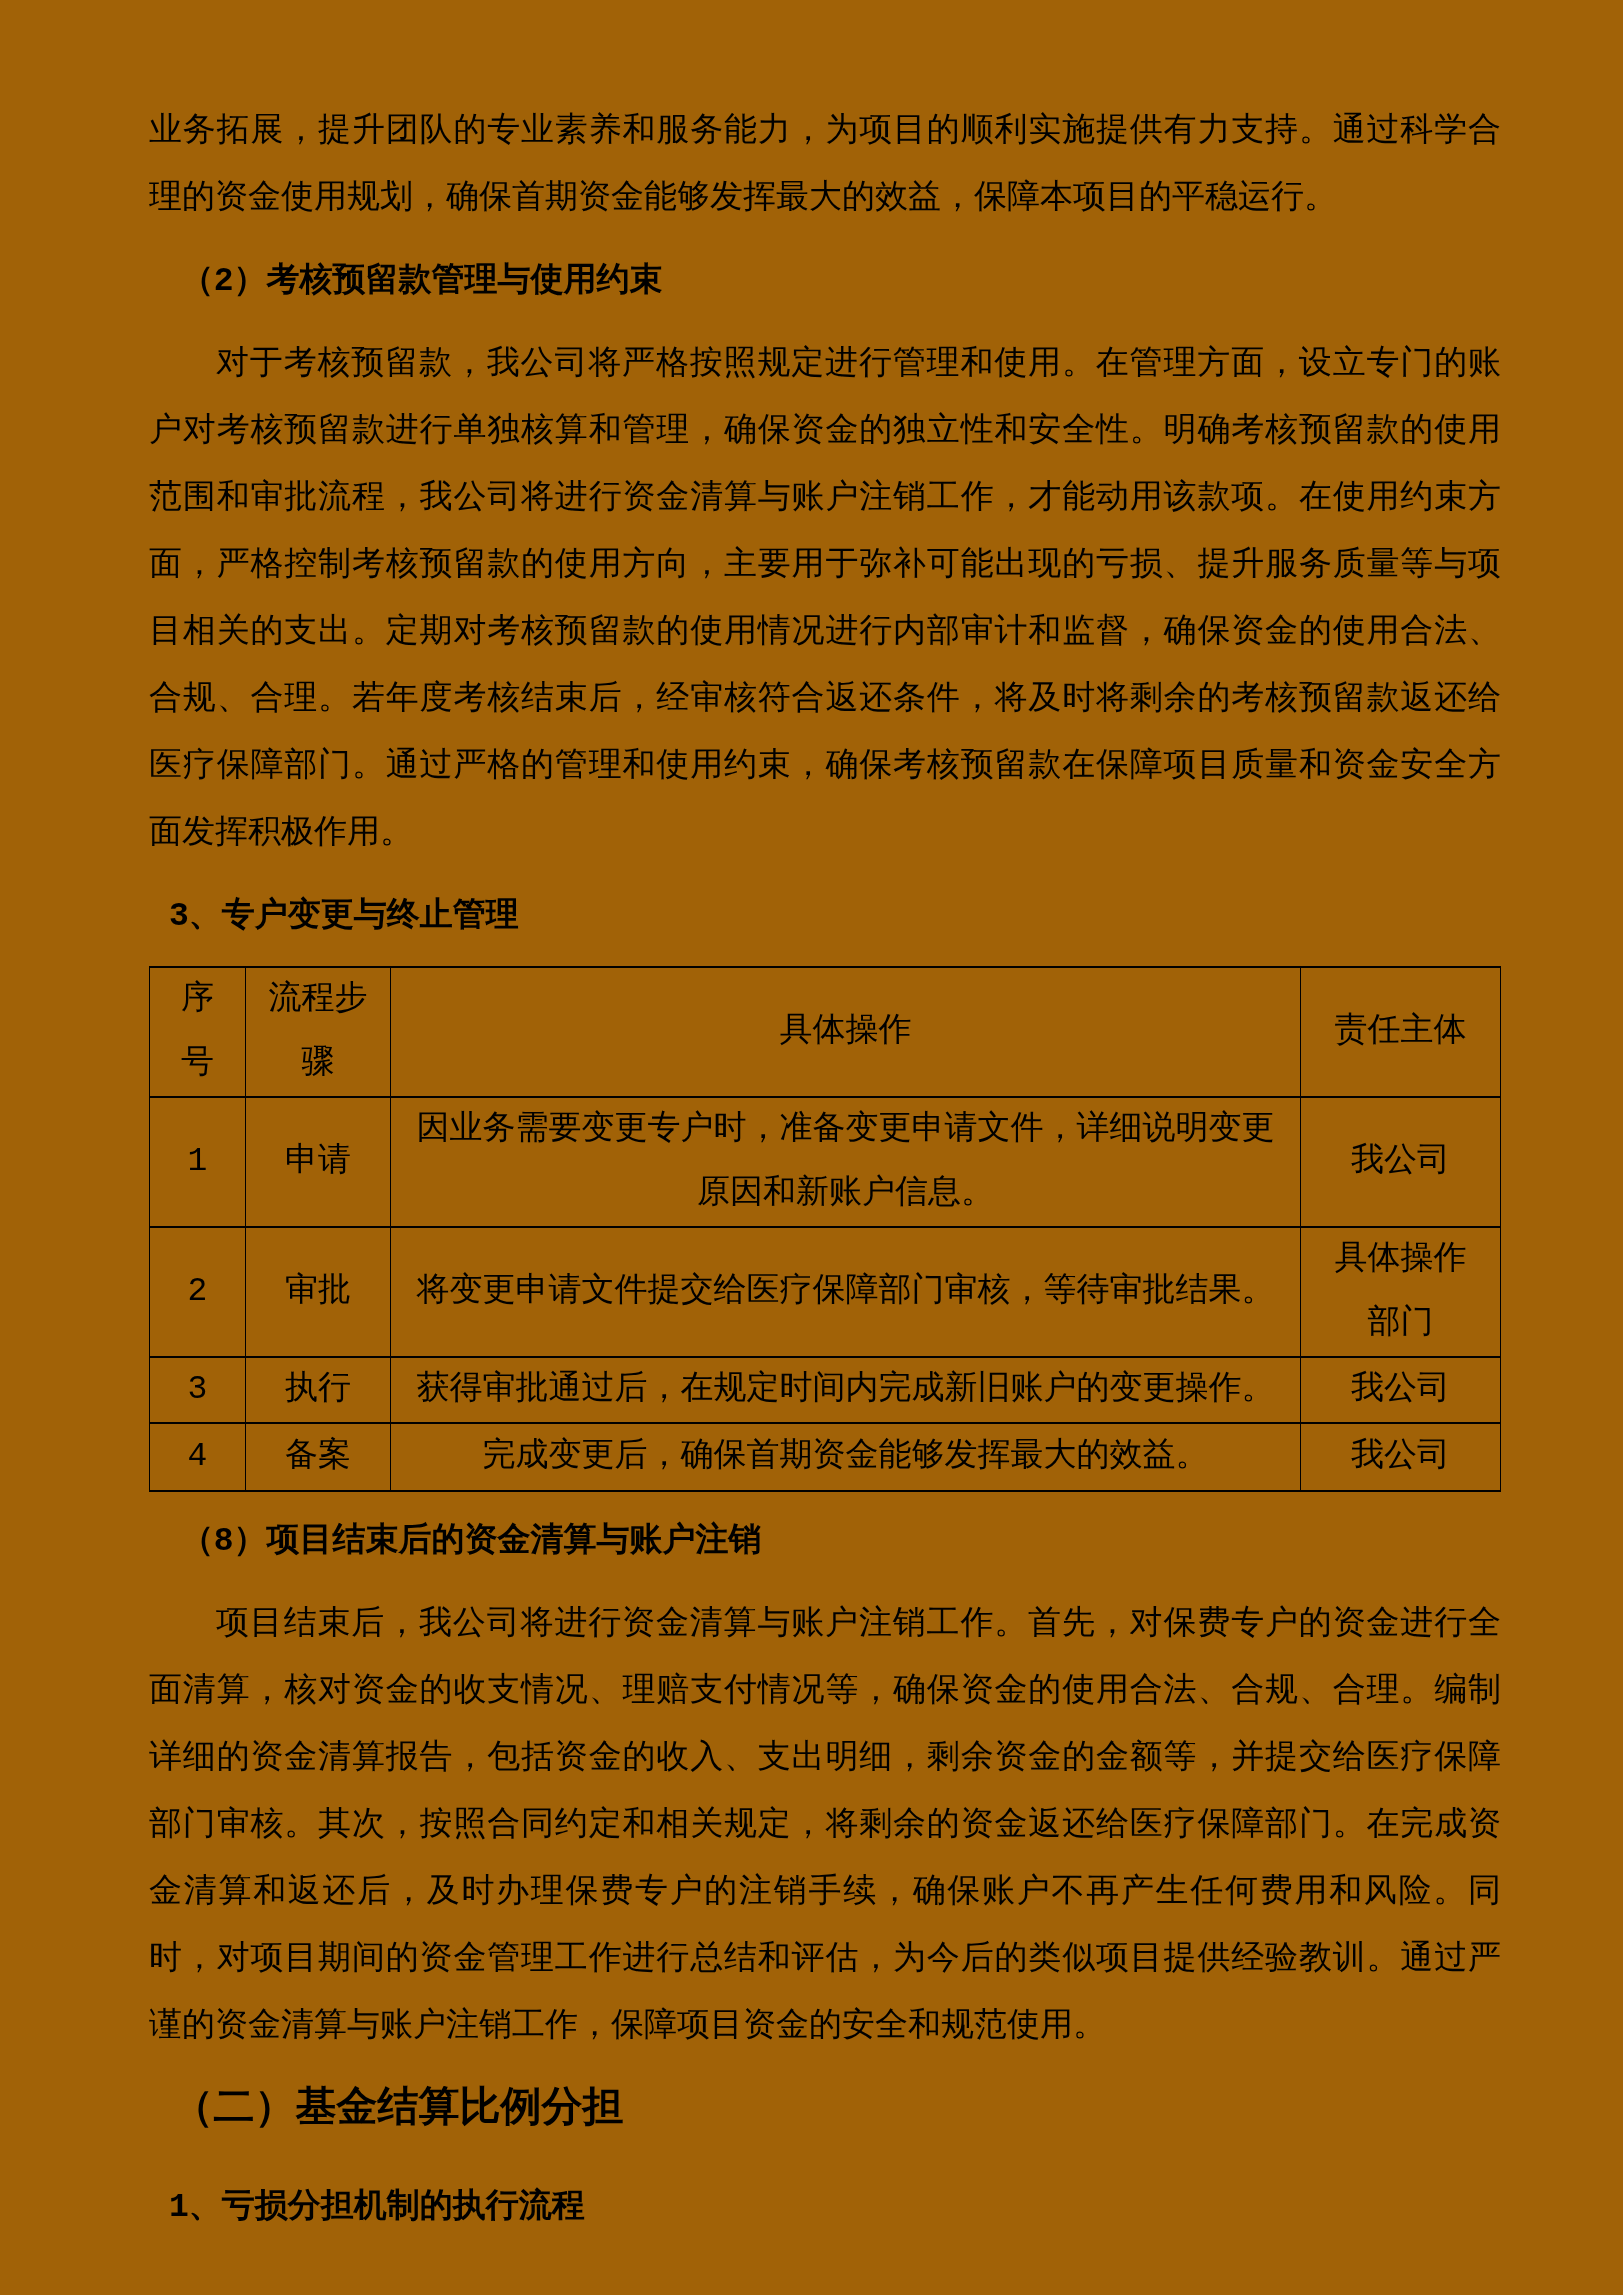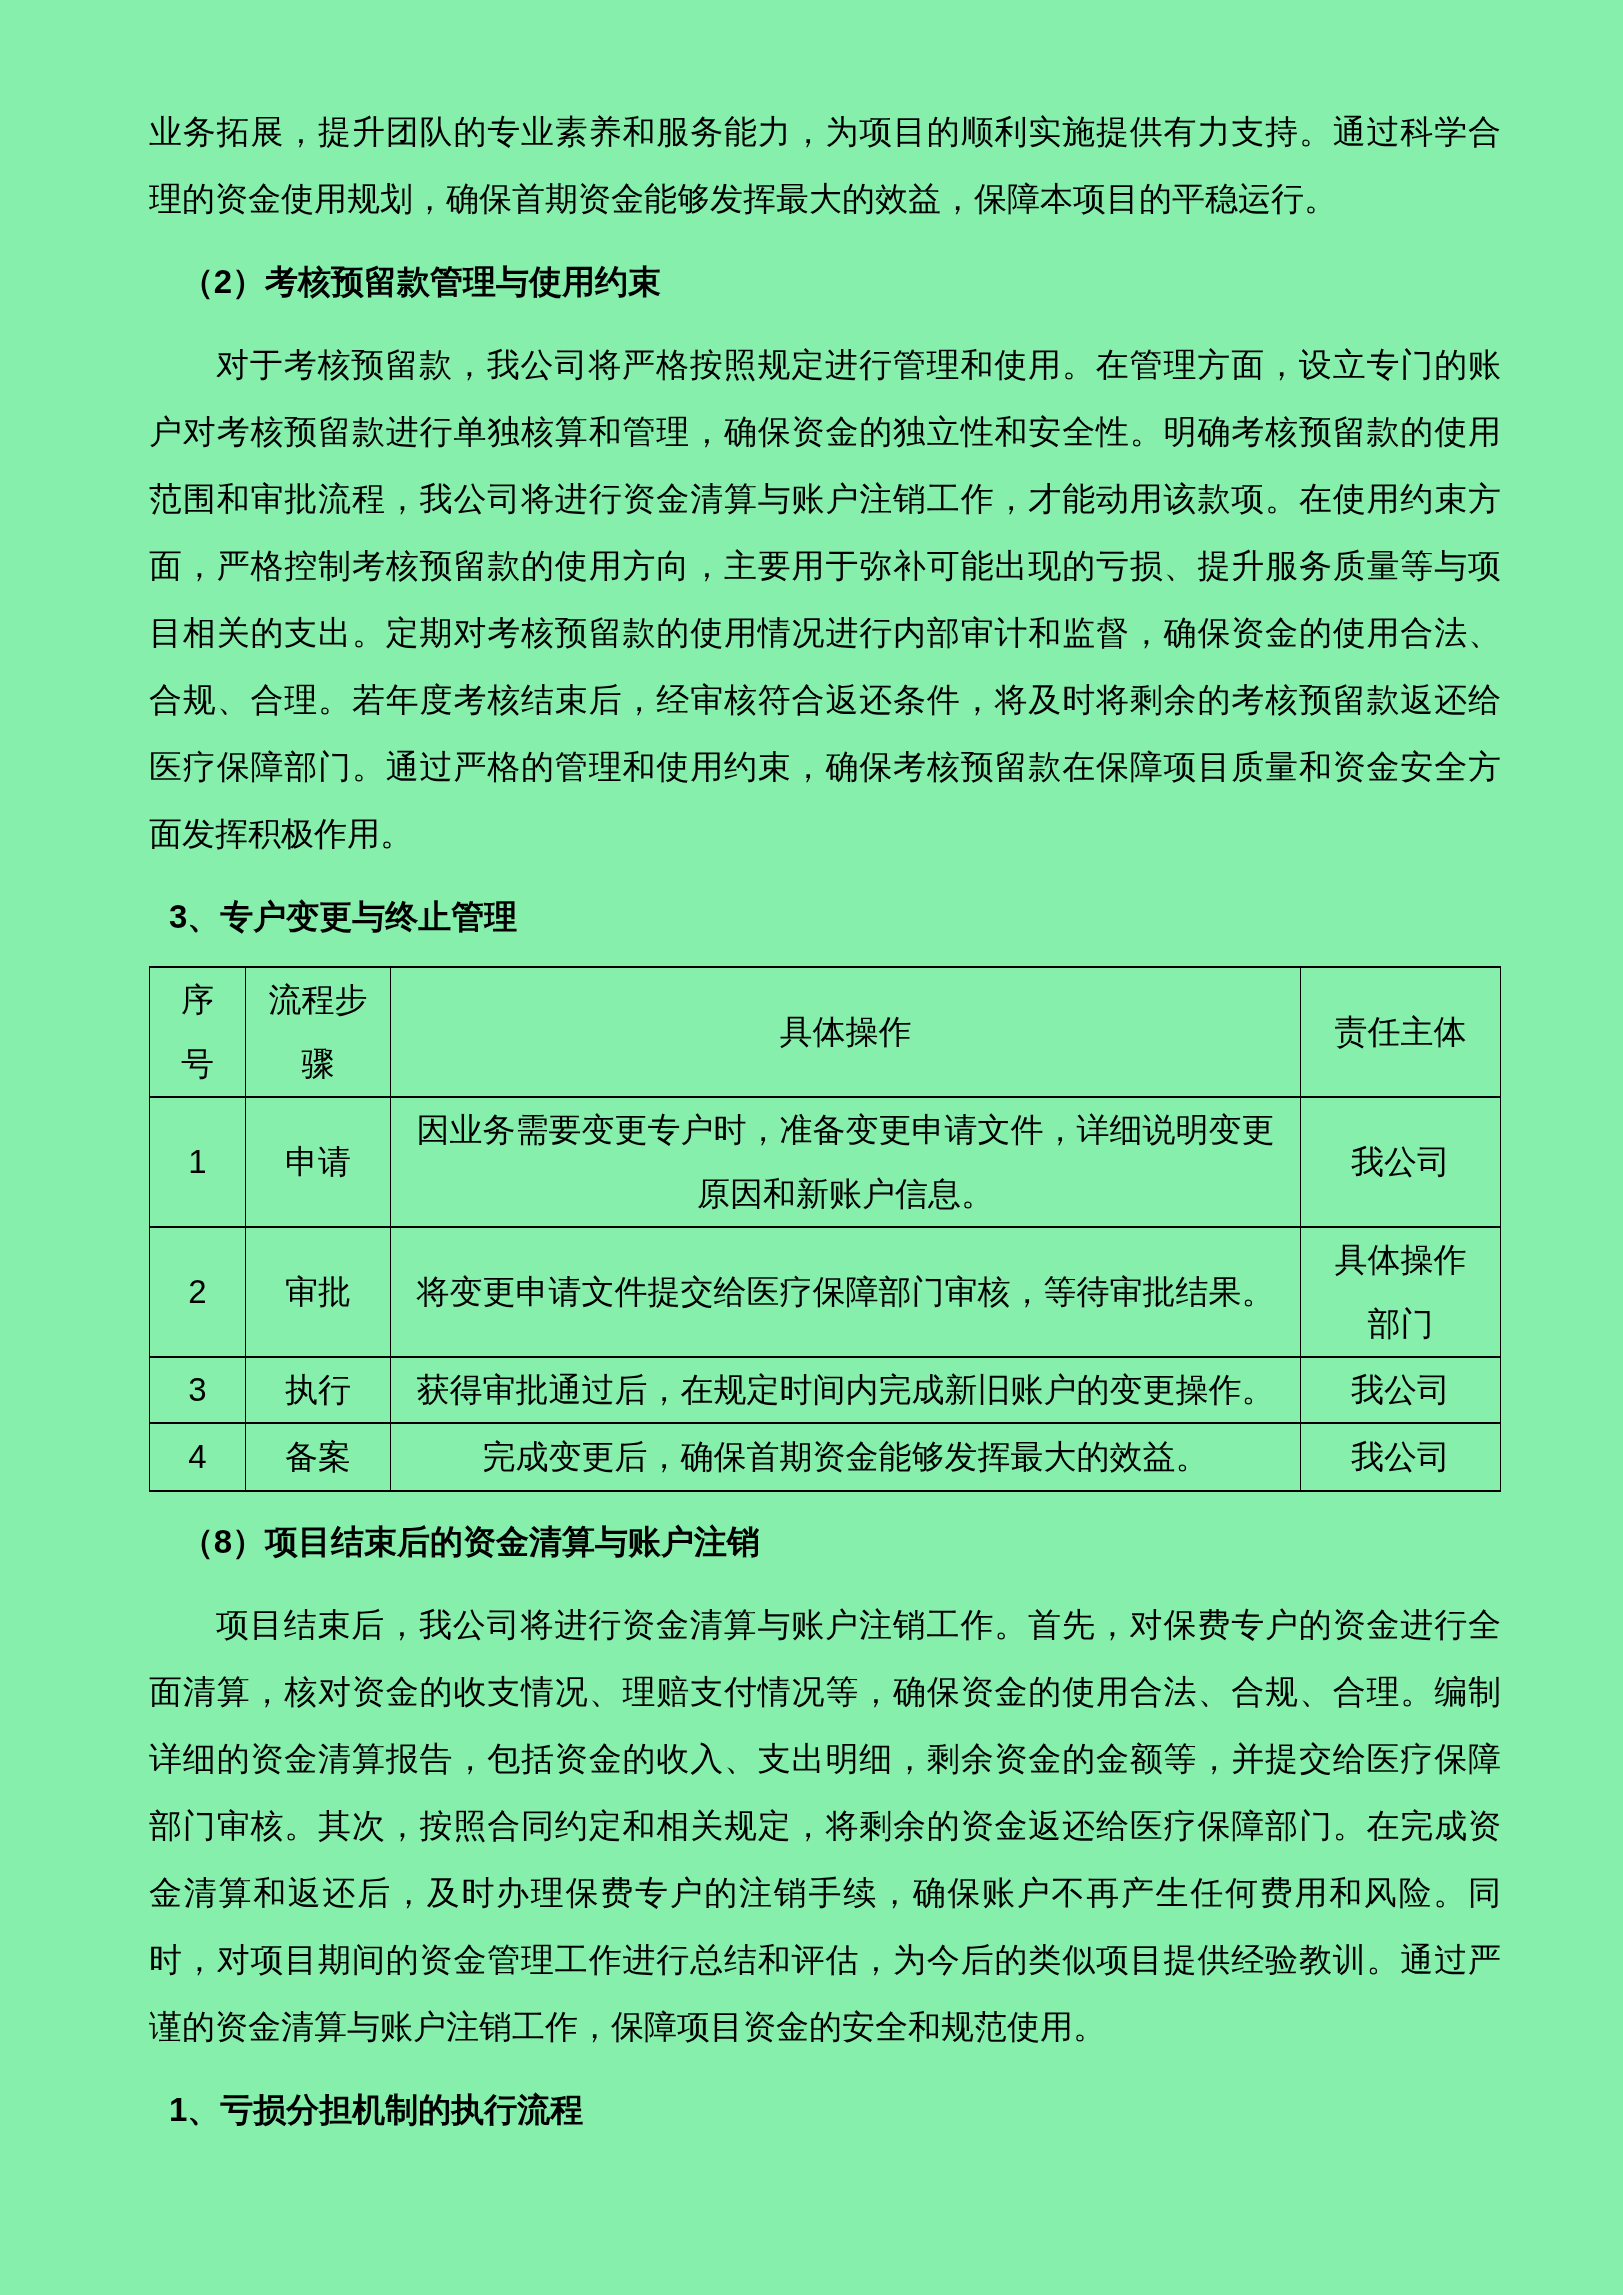--- a/index.html
+++ b/index.html
@@ -1,22 +1,22 @@
 <!DOCTYPE html>
 <html lang="zh" style="font-size:10.5px"><head>
 <meta charset="utf-8">
 <style>
   html, body { margin: 0; padding: 0; background: #ffffff; }
   .page {
     position: relative;
     width: 1623px;
     height: 2295px;
-    background: #86efac;
+    background: #a16207;
     color: #000000;
-    font-family: Liberation Sans, sans-serif;
+    font-family: Liberation Mono, monospace;
     overflow: hidden;
   }
   .content {
     position: absolute;
     left: 149px;
     top: 98px;
     width: 1352px;
   }
   p.body {
     margin: 0;
@@ -131,18 +131,19 @@
           <td>完成变更后，确保首期资金能够发挥最大的效益。</td>
           <td>我公司</td>
         </tr>
       </tbody>
     </table>
 
     <h2 class="h h-paren">（8）项目结束后的资金清算与账户注销</h2>
 
     <p class="body indent">项目结束后，我公司将进行资金清算与账户注销工作。首先，对保费专户的资金进行全面清算，核对资金的收支情况、理赔支付情况等，确保资金的使用合法、合规、合理。编制详细的资金清算报告，包括资金的收入、支出明细，剩余资金的金额等，并提交给医疗保障部门审核。其次，按照合同约定和相关规定，将剩余的资金返还给医疗保障部门。在完成资金清算和返还后，及时办理保费专户的注销手续，确保账户不再产生任何费用和风险。同时，对项目期间的资金管理工作进行总结和评估，为今后的类似项目提供经验教训。通过严谨的资金清算与账户注销工作，保障项目资金的安全和规范使用。</p>
 
+    <h1 class="section-h">（二）基金结算比例分担</h1>
 
     <h2 class="h h-num">1、亏损分担机制的执行流程</h2>
 
   </div>
 </div>
 
 
 </body></html>

